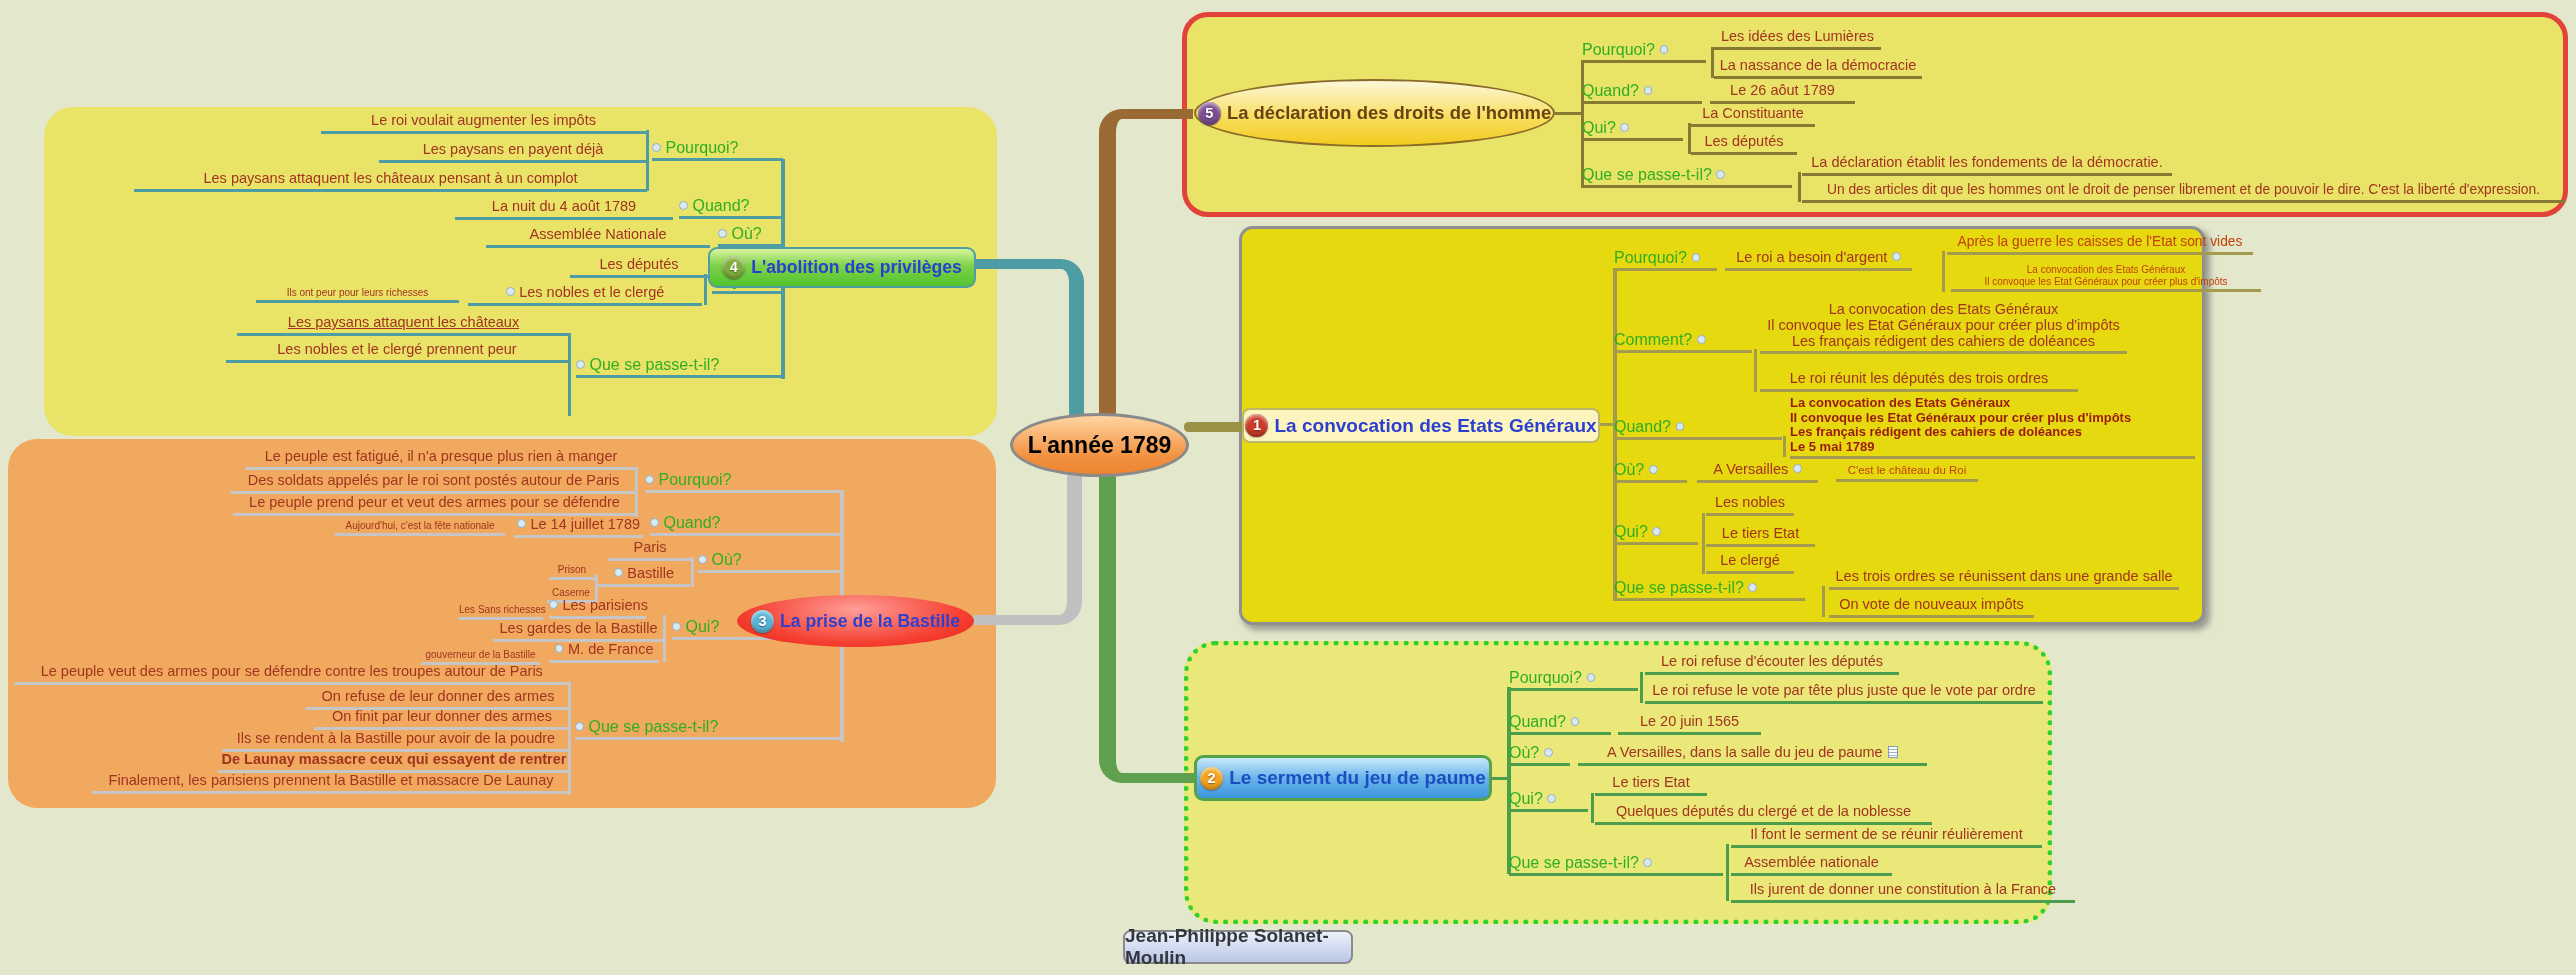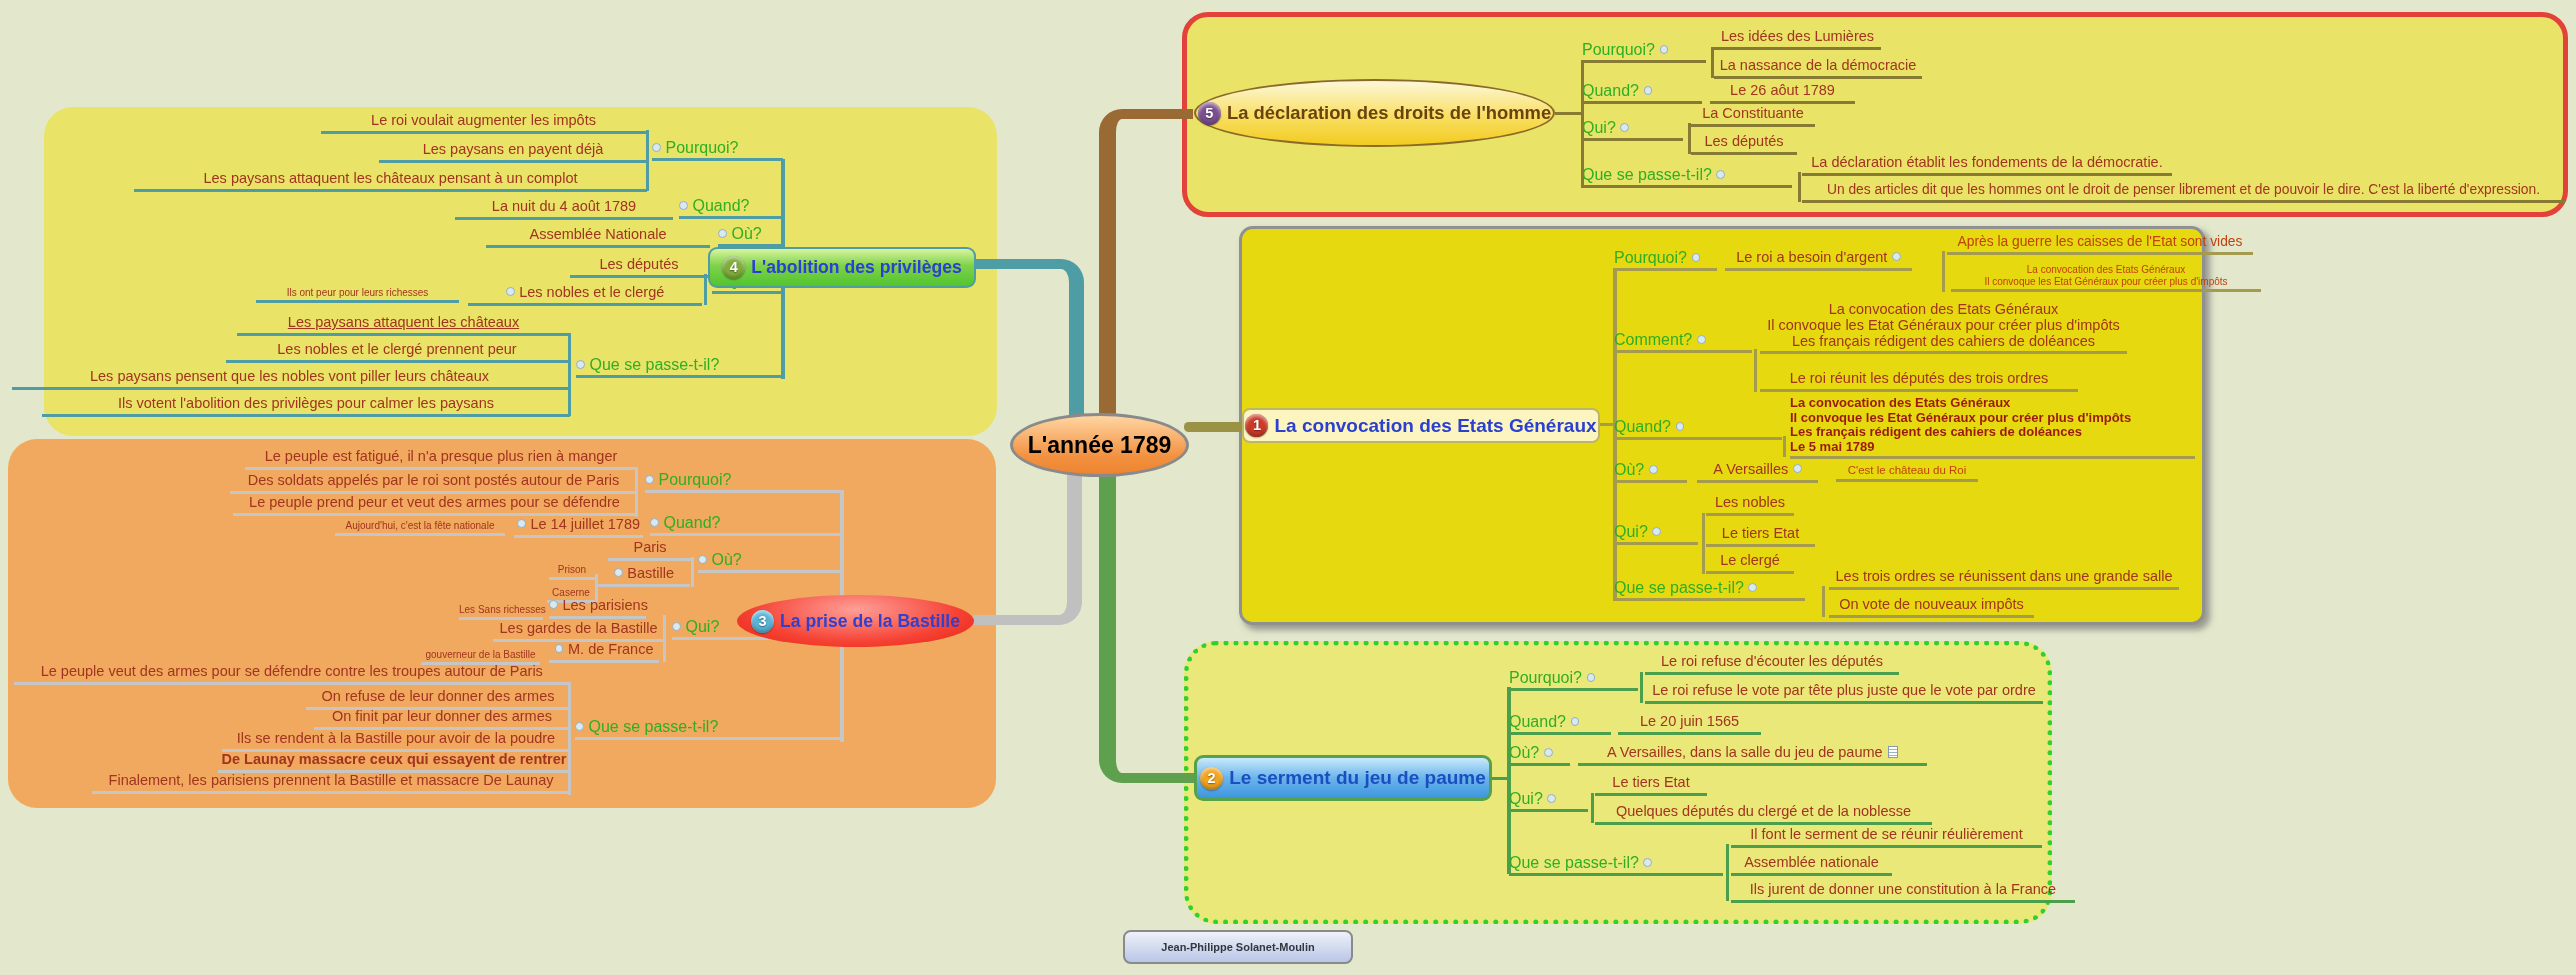--- a/index.html
+++ b/index.html
@@ -55,21 +55,21 @@
   #node-declaration { background:linear-gradient(#fdf8da,#f8df63 55%,#f3cb1f); border:2.3px solid #8a6a28;
                     border-radius:50%; color:#6b4210; font-size:18.4px; }
   #node-convocation { background:#fdf5c0; border:2.3px solid #bdb568; border-radius:7.7px;
                     color:#2b3fd0; font-size:19px; }
   #node-serment   { background:linear-gradient(#c9e9fb,#6ab4ec 50%,#3d96dd); border:3.1px solid #55a24b;
                     border-radius:9.2px; color:#1b4fc0; font-size:19px; }
   #node-center    { background:linear-gradient(#ffd5a2,#f29140 70%,#ee8430); border:3.1px solid #8a8a8a;
                     border-radius:50%; color:#000; font-size:23px; z-index:5; }
   #author-box     { position:absolute; z-index:5; display:flex; align-items:center; justify-content:center;
                     background:linear-gradient(#eef1fa,#b9c6e6); border:2.3px solid #8a8a8a; border-radius:7.7px;
-                    color:#33373d; font-weight:bold; font-size:11px; }
+                    color:#33373d; font-weight:bold; font-size:19px; }
   .note-icon { display:inline-block; width:10px; height:11.5px; margin-left:5.4px; vertical-align:-0.8px;
                background:repeating-linear-gradient(#ffffff 0 2.3px, #9fb3c8 2.3px 3.1px); border:0.8px solid #8a9aae; }
 </style>
 </head>
 <body>
 
 <div id="canvas">
 
   <div class="region" id="region-abolition" style="left:44px;top:107px;width:953px;height:329px;"></div>
   <div class="region" id="region-bastille" style="left:7.7px;top:439px;width:988px;height:369px;"></div>
@@ -95,23 +95,21 @@
   <div class="node ul-t" style="left:455px;top:198px;width:218px;">La nuit du 4 août 1789</div>
   <div class="node q ul-t dot-b" style="left:679px;top:197px;width:103px;">Quand?</div>
   <div class="node ul-t" style="left:486px;top:226px;width:224px;">Assemblée Nationale</div>
   <div class="node q ul-t dot-b" style="left:718px;top:225px;width:65px;">Où?</div>
   <div class="node ul-t" style="left:570px;top:256px;width:138px;">Les députés</div>
   <div class="node small ul-t" style="left:256px;top:287px;width:203px;">Ils ont peur pour leurs richesses</div>
   <div class="node ul-t dot-b" style="left:468px;top:284px;width:234px;">Les nobles et le clergé</div>
   <div class="node q ul-t dot-b" style="left:712px;top:272px;width:71px;">Qui?</div>
   <div class="node ul-t" style="left:237px;top:314px;width:333px;text-decoration:underline;">Les paysans attaquent les châteaux</div>
   <div class="node ul-t" style="left:226px;top:341px;width:342px;">Les nobles et le clergé prennent peur</div>
-  <div class="node ul-t" style="left:11.5px;top:368px;width:556px;">Les paysans pensent que les nobles vont piller leurs châteaux</div>
   <div class="node q ul-t dot-b" style="left:576px;top:356px;width:207px;">Que se passe-t-il?</div>
-  <div class="node ul-t" style="left:42px;top:395px;width:528px;">Ils votent l'abolition des privilèges pour calmer les paysans</div>
 
   <div class="main" id="node-abolition" style="left:708px;top:247px;width:268px;height:41px;">
     <span class="badge badge-4">4</span>
     <span>L'abolition des privilèges</span>
   </div>
 
   <div class="seg sv-g" style="left:635px;top:467px;width:3.1px;height:50px;"></div>
   <div class="seg sv-g" style="left:595px;top:574px;width:3.1px;height:27.5px;"></div>
   <div class="seg sv-g" style="left:691px;top:557px;width:3.1px;height:30px;"></div>
   <div class="seg sv-g" style="left:663px;top:615px;width:3.1px;height:47px;"></div>

